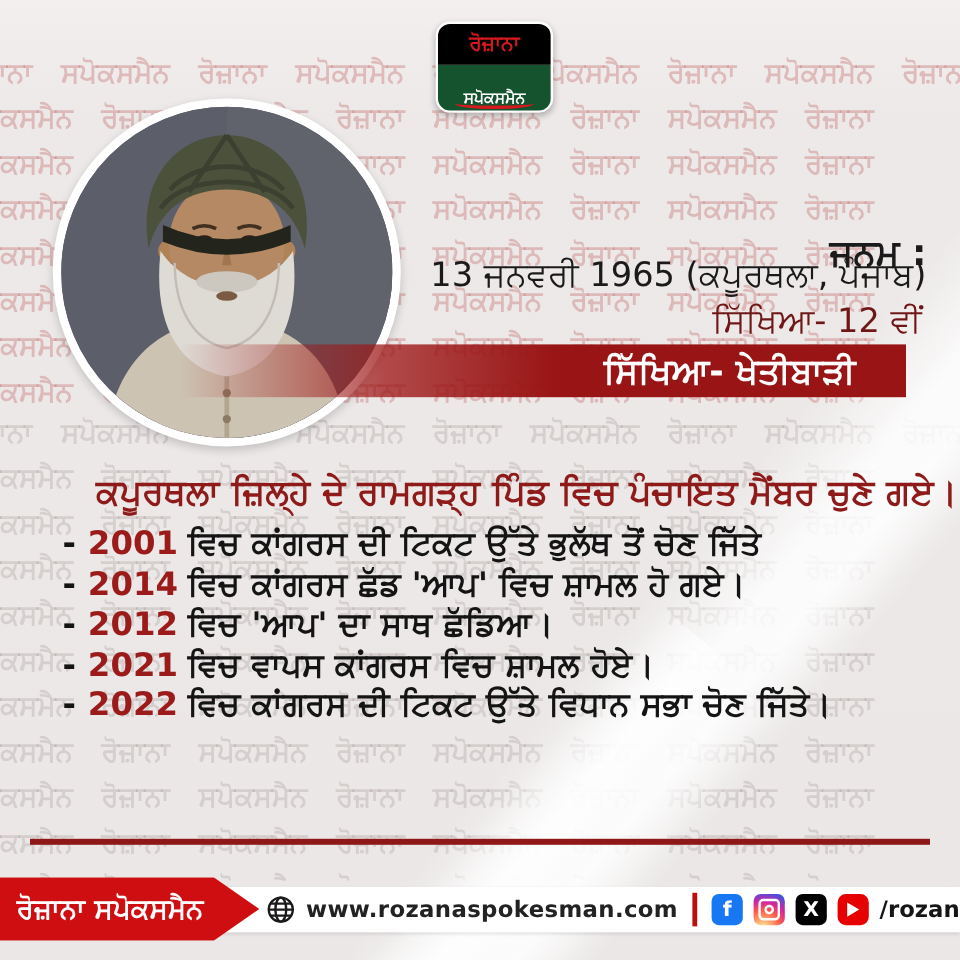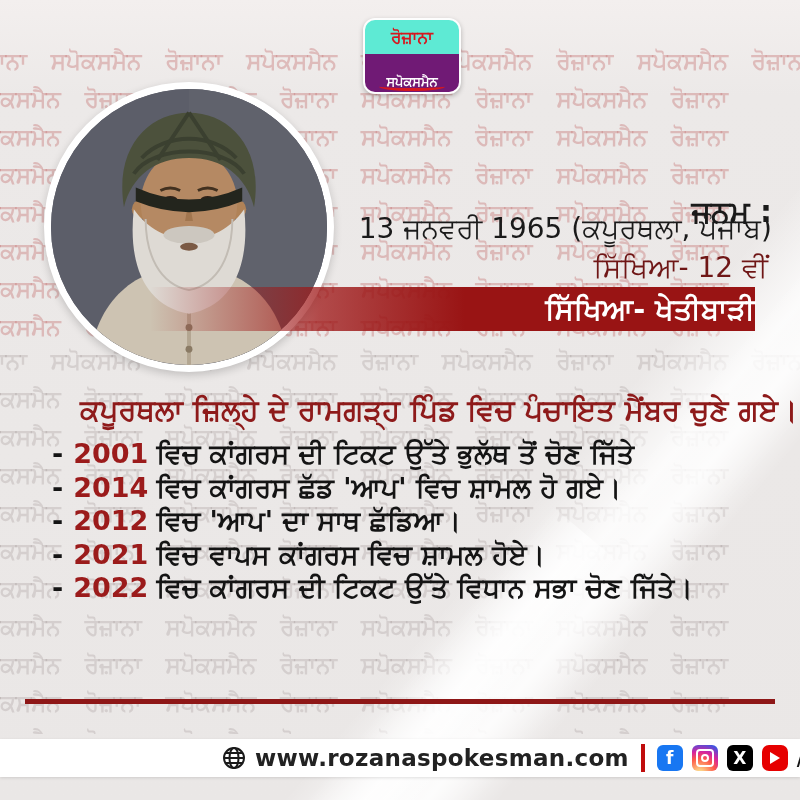--- a/index.html
+++ b/index.html
@@ -17,40 +17,40 @@
       background:linear-gradient(90deg,rgba(255,255,255,0),rgba(255,255,255,0.8),rgba(255,255,255,0));
       transform:rotate(40deg);pointer-events:none;}
   .streak.s1{left:600px;top:-300px;}
   .streak.s2{left:330px;top:100px;width:110px;}
   .streak.s3{left:60px;top:360px;width:90px;}
 
   
   .badge{position:absolute;left:363px;top:18px;width:94px;height:72px;border-radius:12px;
       background:#fff;box-shadow:0 2px 5px rgba(0,0,0,0.25);overflow:hidden;border:2px solid #fdfdfd;}
   .badge .b-top{height:34px;display:flex;align-items:center;justify-content:center;
-      color:#d6181f;font-weight:bold;font-size:17px;background:#5eead4;position:relative;}
+      color:#d6181f;font-weight:bold;font-size:17px;background:#000000;position:relative;}
   .badge .b-swoosh{position:absolute;left:14px;right:14px;bottom:1px;height:6px;
       border-bottom:3px solid #d6181f;border-radius:0 0 60% 60%;}
   .badge .b-bottom{height:56px;display:flex;align-items:center;justify-content:center;
-      background:#701a75;color:#fff;font-weight:bold;font-size:13px;}
+      background:#14532d;color:#fff;font-weight:bold;font-size:13px;}
 
   
   .portrait{position:absolute;left:44px;top:82px;width:276px;height:276px;border-radius:50%;
       border:7px solid #ffffff;overflow:hidden;background:#5c5e69;box-shadow:0 3px 8px rgba(0,0,0,0.18);}
   .portrait svg{display:block;}
 
   
   .name{position:absolute;right:28px;top:100px;font-size:50px;font-weight:bold;color:#141414;
       white-space:nowrap;letter-spacing:-1px;}
   .birth-label{position:absolute;right:28px;top:194px;font-size:30px;font-weight:bold;color:#1a1a1a;white-space:nowrap;}
   .birth-value{position:absolute;right:28px;top:212px;font-size:28px;font-weight:normal;color:#1a1a1a;white-space:nowrap;}
   .education{position:absolute;right:32px;top:251px;font-size:28px;font-weight:normal;color:#6f1616;white-space:nowrap;}
   .occ-banner{position:absolute;left:150px;right:45px;top:287px;height:44px;
       background:linear-gradient(90deg,rgba(158,21,21,0) 0%,rgba(158,21,21,0.75) 28%,#991414 52%,#991414 100%);
-      color:#fff;font-weight:bold;font-size:29px;line-height:44px;text-align:right;
+      color:#fff;font-weight:bold;font-size:29px;line-height:44px;text-align:right;padding-right:42px;
       box-sizing:border-box;white-space:nowrap;}
 
   
   .intro1{position:absolute;left:48px;top:352px;font-size:33px;font-weight:bold;color:#101010;white-space:nowrap;}
   .intro2{position:absolute;left:48px;top:393px;font-size:29px;font-weight:bold;color:#8e1a1a;white-space:nowrap;margin-left:32px;}
   .tlist{position:absolute;left:52px;top:437px;}
   .tlist .li{font-size:27px;font-weight:bold;line-height:33.5px;color:#141414;white-space:nowrap;}
   .tlist .dash{margin-right:10px;color:#141414;}
   .tlist .yr{color:#9b1b1b;margin-right:8px;}
   .conclusion{position:absolute;left:48px;top:641px;font-size:36px;font-weight:bold;color:#0d0d0d;white-space:nowrap;}
@@ -59,21 +59,21 @@
   
   .foot-strip{position:absolute;left:0;right:0;top:739px;height:38px;background:#ffffff;
       box-shadow:0 1px 3px rgba(0,0,0,0.12);}
   .foot-banner{position:absolute;left:0;top:731px;width:216px;height:53px;background:#ce0e10;
       clip-path:polygon(0 0,178px 0,216px 50%,178px 100%,0 100%);
       display:flex;align-items:center;padding-left:14px;box-sizing:border-box;
       color:#fff;font-weight:bold;font-size:23px;white-space:nowrap;}
   .foot-content{position:absolute;left:222px;right:6px;top:739px;height:38px;
       display:flex;align-items:center;gap:9px;white-space:nowrap;}
   .globe{width:24px;height:24px;flex:0 0 auto;}
-  .site{font-size:23px;font-weight:bold;color:#222;letter-spacing:0.3px;}
+  .site{font-size:19px;font-weight:bold;color:#222;letter-spacing:0.3px;}
   .vbar{width:4px;height:28px;background:#c00d0d;flex:0 0 auto;margin:0 3px;}
   .sicon{width:26px;height:26px;border-radius:6px;flex:0 0 auto;display:flex;
       align-items:center;justify-content:center;color:#fff;font-weight:bold;font-size:17px;}
   .fb{background:#1877f2;}
   .ig{background:radial-gradient(circle at 30% 110%,#fdf497 0%,#fd5949 45%,#d6249f 65%,#285AEB 95%);}
   .xx{background:#000;}
   .yt{background:#e60000;border-radius:7px;}
   .yt-tri{width:0;height:0;border-left:10px solid #fff;border-top:6px solid transparent;border-bottom:6px solid transparent;}
   .ig-cam{width:14px;height:14px;border:2px solid #fff;border-radius:4px;position:relative;}
   .ig-cam::after{content:"";position:absolute;left:3px;top:3px;width:4px;height:4px;border:2px solid #fff;border-radius:50%;}
@@ -152,20 +152,23 @@
       <span class="dash">-</span><span class="yr">2021</span><span class="tx">ਵਿਚ ਵਾਪਸ ਕਾਂਗਰਸ ਵਿਚ ਸ਼ਾਮਲ ਹੋਏ।</span>
     </div>
     <div class="li">
       <span class="dash">-</span><span class="yr">2022</span><span class="tx">ਵਿਚ ਕਾਂਗਰਸ ਦੀ ਟਿਕਟ ਉੱਤੇ ਵਿਧਾਨ ਸਭਾ ਚੋਣ ਜਿੱਤੇ।</span>
     </div>
   </div>
 
   <div class="divider"></div>
 
   <div class="foot-strip"></div>
+  <div class="foot-banner">
+    <span>ਰੋਜ਼ਾਨਾ ਸਪੋਕਸਮੈਨ</span>
+  </div>
   <div class="foot-content">
     <svg class="globe" viewBox="0 0 24 24">
       <circle cx="12" cy="12" r="10" fill="none" stroke="#1a1a1a" stroke-width="2"></circle>
       <ellipse cx="12" cy="12" rx="4.5" ry="10" fill="none" stroke="#1a1a1a" stroke-width="2"></ellipse>
       <line x1="2" y1="12" x2="22" y2="12" stroke="#1a1a1a" stroke-width="2"></line>
       <line x1="3.5" y1="7" x2="20.5" y2="7" stroke="#1a1a1a" stroke-width="2"></line>
       <line x1="3.5" y1="17" x2="20.5" y2="17" stroke="#1a1a1a" stroke-width="2"></line>
     </svg>
     <span class="site">www.rozanaspokesman.com</span>
     <span class="vbar"></span>

